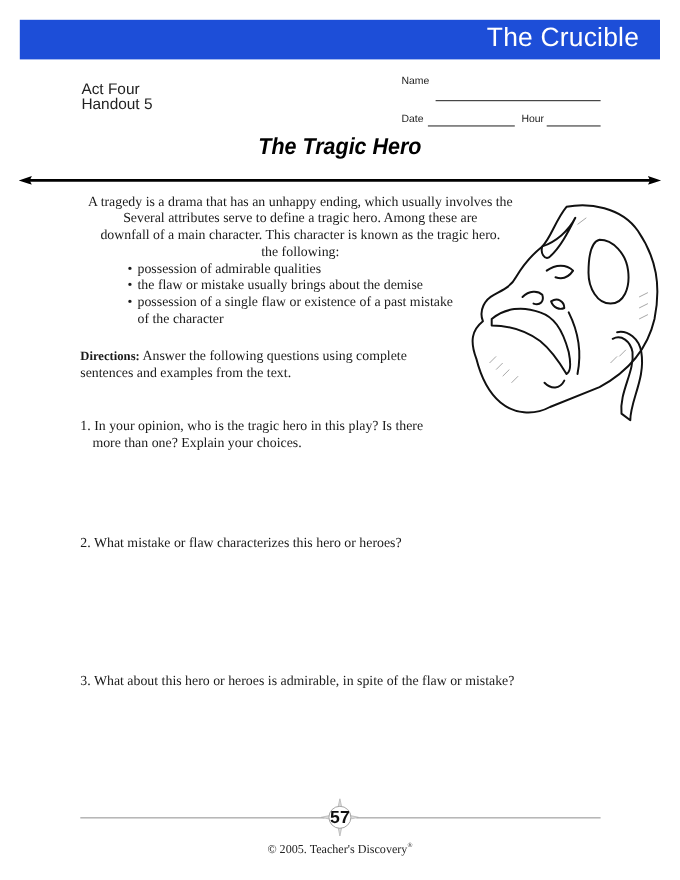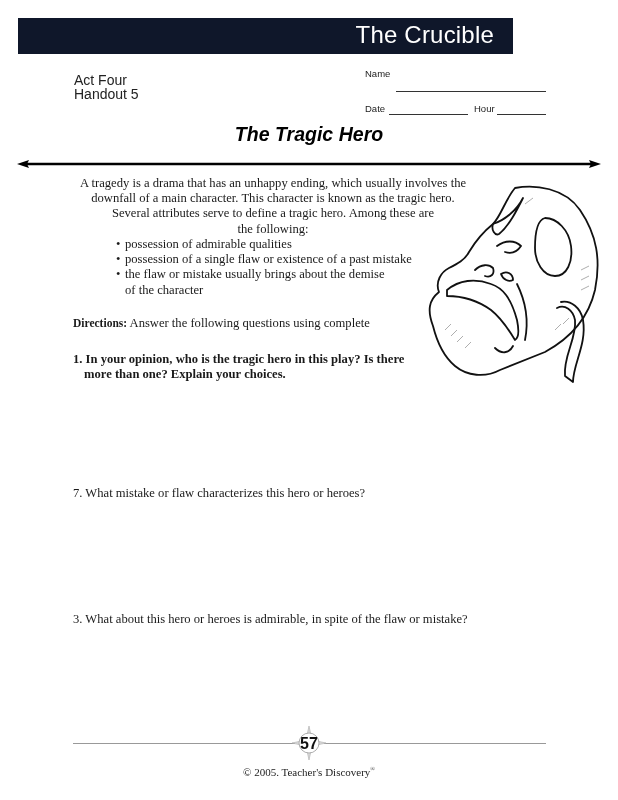--- a/index.html
+++ b/index.html
@@ -1,20 +1,20 @@
 <!DOCTYPE html>
 <html><head>
 <meta charset="utf-8">
 <style>
   html, body { margin: 0; padding: 0; background: #ffffff; }
   body { width: 618px; height: 800px; position: relative; overflow: hidden; color: #111; }
   .abs { position: absolute; }
   .header-bar {
-    left: 18px; top: 18px; width: 495px; height: 36px;
-    background: #0f172a;
+    left: 18px; top: 18px; width: 582px; height: 36px;
+    background: #1d4ed8;
   }
   .header-title {
     position: absolute; right: 19px; top: 3px;
     font-family: "Liberation Sans", sans-serif; font-size: 24px; color: #fff;
     letter-spacing: 0.2px;
   }
   .meta {
     font-family: "Liberation Sans", sans-serif; font-size: 14px; line-height: 14px; color: #222;
   }
   .field-label {
@@ -75,45 +75,46 @@
 <div class="abs title">The Tragic Hero</div>
 
 <svg class="abs arrow-line" viewBox="0 0 584 8">
   <line x1="6" y1="4" x2="578" y2="4" stroke="#000" stroke-width="2.6"></line>
   <polygon points="0,4 12,0 10,4 12,8" fill="#000"></polygon>
   <polygon points="584,4 572,0 574,4 572,8" fill="#000"></polygon>
 </svg>
 
 <div class="abs body-text intro">
   <div>A tragedy is a drama that has an unhappy ending, which usually involves the</div>
+  <div>Several attributes serve to define a tragic hero. Among these are</div>
   <div>downfall of a main character. This character is known as the tragic hero.</div>
-  <div>Several attributes serve to define a tragic hero. Among these are</div>
   <div>the following:</div>
 </div>
 
 <ul class="abs body-text bullets">
   <li>possession of admirable qualities</li>
+  <li>the flaw or mistake usually brings about the demise</li>
   <li>possession of a single flaw or existence of a past mistake</li>
-  <li>the flaw or mistake usually brings about the demise</li>
   <li style="list-style:none;">of the character</li>
 </ul>
 <style>.bullets li:last-child::before{content:"";}</style>
 
 <div class="abs body-text directions">
   <div><b>Directions:</b><span> Answer the following questions using complete</span></div>
+  <div>sentences and examples from the text.</div>
 </div>
 
-<div class="abs body-text q" style="top:352px;font-weight:bold;">
+<div class="abs body-text q" style="top:380px;">
   <div>1. In your opinion, who is the tragic hero in this play? Is there</div>
   <div class="indent">more than one? Explain your choices.</div>
 </div>
 <div class="abs" style="left:73px; top:400px; width:470px; height:80px;"></div>
 
 <div class="abs body-text q" style="top:486px; width:480px;">
-  <div>7. What mistake or flaw characterizes this hero or heroes?</div>
+  <div>2. What mistake or flaw characterizes this hero or heroes?</div>
 </div>
 <div class="abs" style="left:73px; top:505px; width:470px; height:100px;"></div>
 
 <div class="abs body-text q" style="top:612px; width:500px;">
   <div>3. What about this hero or heroes is admirable, in spite of the flaw or mistake?</div>
 </div>
 <div class="abs" style="left:73px; top:631px; width:470px; height:85px;"></div>
 
 <svg class="abs mask" viewBox="0 0 200 210">
   <g fill="none" stroke="#111" stroke-width="1.8" stroke-linecap="round" stroke-linejoin="round">

